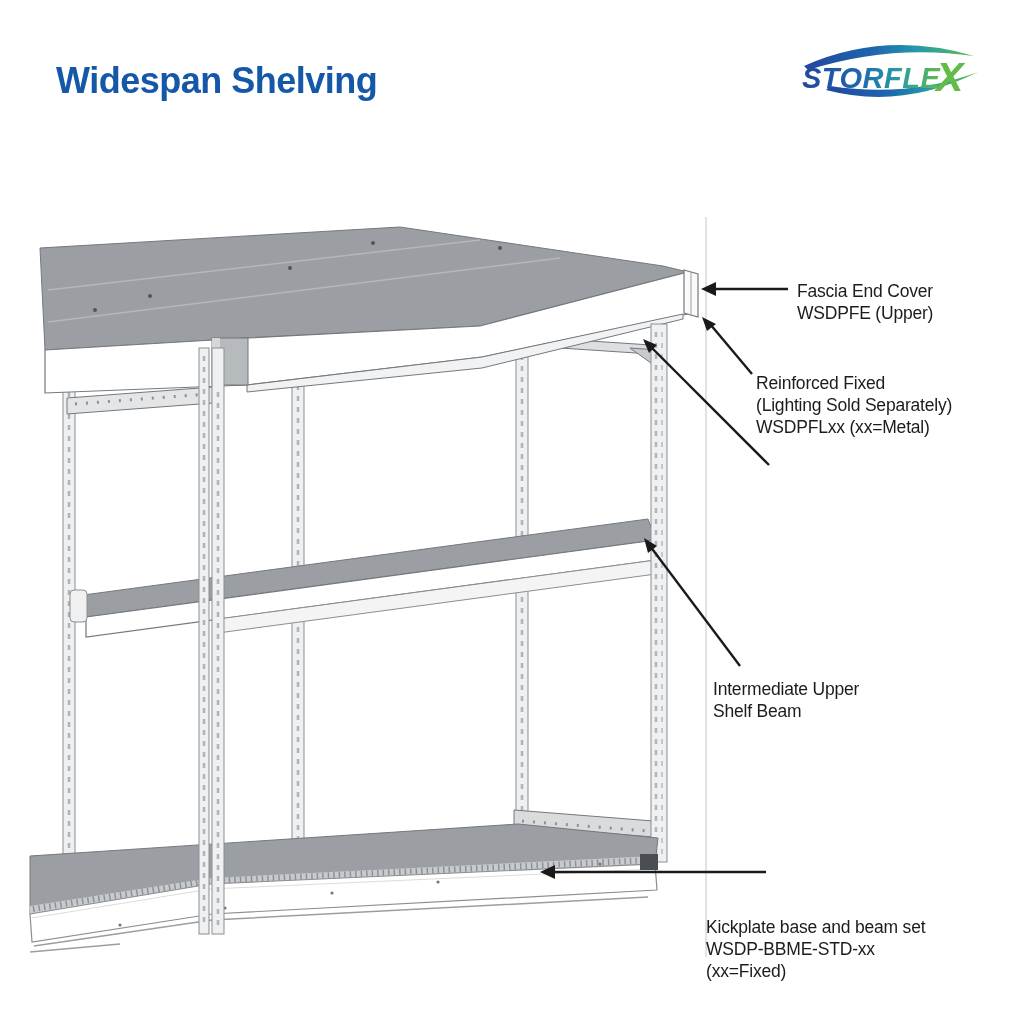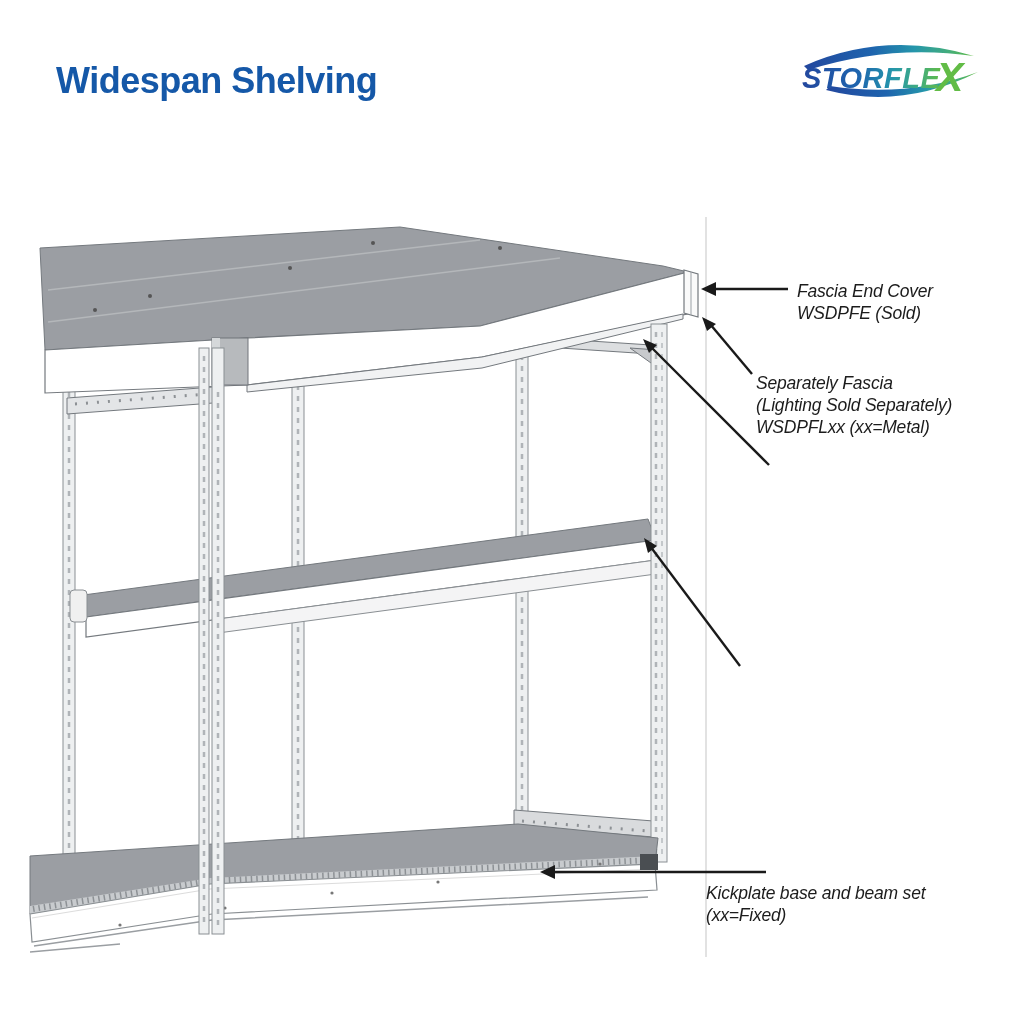--- a/index.html
+++ b/index.html
@@ -2,21 +2,21 @@
 <html><head>
 <meta charset="utf-8">
 <style>
   html,body{margin:0;padding:0;background:#ffffff;}
   #page{position:relative;width:1024px;height:1024px;background:#ffffff;overflow:hidden;
         font-family:"Liberation Sans", sans-serif;}
   #title{position:absolute;left:56px;top:60px;font-size:36px;font-weight:bold;
          letter-spacing:-0.5px;color:#1558a8;}
   #diagram-svg{position:absolute;left:0;top:0;}
   .callout{position:absolute;font-size:17.5px;line-height:22px;color:#1c1c1c;
-           letter-spacing:-0.2px;white-space:nowrap;font-style:italic;}
+           letter-spacing:-0.2px;white-space:nowrap;}
   #logo{position:absolute;left:790px;top:28px;width:200px;height:82px;}
 </style>
 </head>
 <body>
 
 <div id="page">
 
   <div id="title">Widespan Shelving</div>
 
   <div id="logo">
@@ -138,29 +138,34 @@
       </g>
       <g>
         <line x1="766" y1="872" x2="551" y2="872"></line>
         <polygon points="540,872 555,865 555,879" stroke="none"></polygon>
       </g>
     </g>
   </svg>
 
   <div class="callout" style="left:797px;top:280px">
     <div>Fascia End Cover</div>
-    <div>WSDPFE (Sold)</div>
+    <div>WSDPFE (Upper)</div>
   </div>
 
   <div class="callout" style="left:756px;top:372px">
-    <div>Separately Fascia</div>
+    <div>Reinforced Fixed</div>
     <div>(Lighting Sold Separately)</div>
     <div>WSDPFLxx (xx=Metal)</div>
   </div>
 
 
+  <div class="callout" style="left:713px;top:678px">
+    <div>Intermediate Upper</div>
+    <div>Shelf Beam</div>
+  </div>
 
-  <div class="callout" style="left:706px;top:882px">
+  <div class="callout" style="left:706px;top:916px">
     <div>Kickplate base and beam set</div>
+    <div>WSDP-BBME-STD-xx</div>
     <div>(xx=Fixed)</div>
   </div>
 
 </div>
 
 </body></html>

